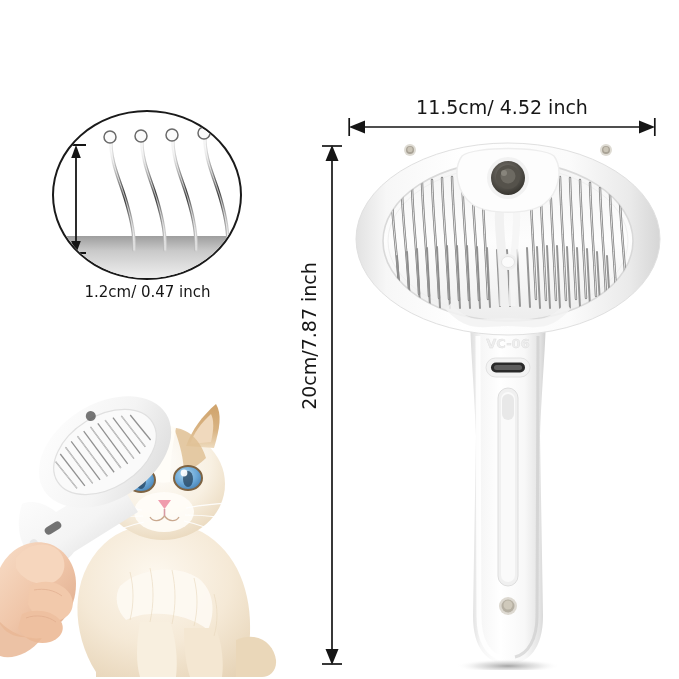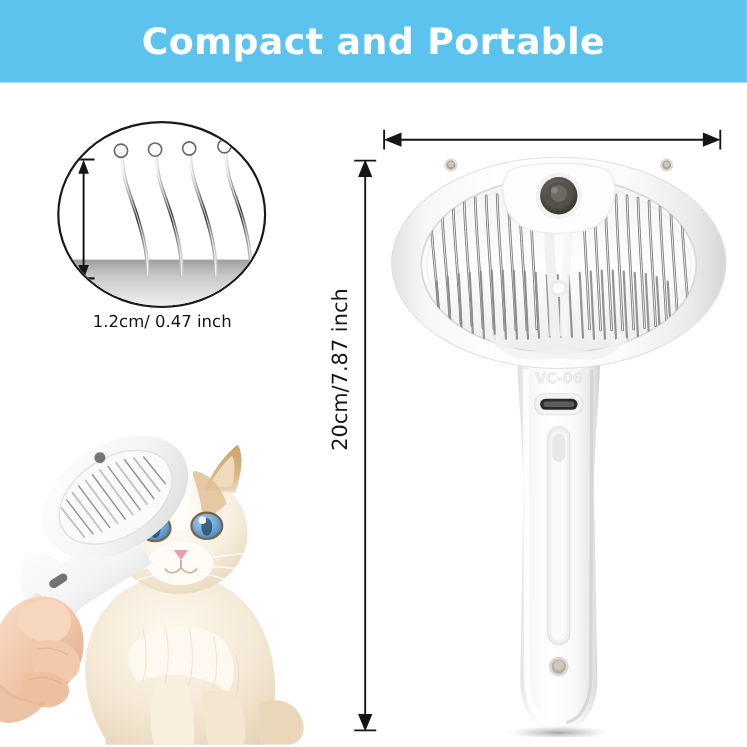--- a/index.html
+++ b/index.html
@@ -143,23 +143,20 @@
     top: 372px;
     width: 290px;
     height: 307px;
   }
 </style>
 </head>
 <body>
 
 <div id="page">
 
-  <div id="header-banner">
-    <div id="header-title">Compact and Portable</div>
-  </div>
 
   <div id="bristle-callout">
     <div id="bristle-circle">
       <div id="bristle-base"></div>
       <svg width="190" height="170" viewBox="0 0 190 170" style="position:absolute;left:0;top:0;">
         <defs>
           <linearGradient id="pinGrad" x1="0" y1="0" x2="1" y2="0">
             <stop offset="0%" stop-color="#f2f2f2"></stop>
             <stop offset="35%" stop-color="#8c8c8c"></stop>
             <stop offset="60%" stop-color="#3d3d3d"></stop>
@@ -197,20 +194,21 @@
           <polygon points="22,142 17.2,129 26.8,129" fill="#151515"></polygon>
           <line x1="12" y1="33" x2="32" y2="33" stroke="#151515" stroke-width="2"></line>
           <line x1="12" y1="141" x2="32" y2="141" stroke="#151515" stroke-width="2"></line>
         </g>
       </svg>
     </div>
   </div>
 
   <div id="bristle-caption">1.2cm/ 0.47 inch</div>
 
+  <div id="width-dim-label">11.5cm/ 4.52 inch</div>
   <svg id="width-dim-arrow" viewBox="0 0 312 22">
     <line x1="6" y1="11" x2="306" y2="11" stroke="#151515" stroke-width="1.7"></line>
     <polygon points="3,11 19,4.5 19,17.5" fill="#151515"></polygon>
     <polygon points="309,11 293,4.5 293,17.5" fill="#151515"></polygon>
     <line x1="3.2" y1="2" x2="3.2" y2="20" stroke="#151515" stroke-width="1.7"></line>
     <line x1="308.8" y1="2" x2="308.8" y2="20" stroke="#151515" stroke-width="1.7"></line>
   </svg>
 
   <svg id="height-dim-arrow" viewBox="0 0 24 530">
     <line x1="12" y1="10" x2="12" y2="520" stroke="#151515" stroke-width="1.7"></line>

